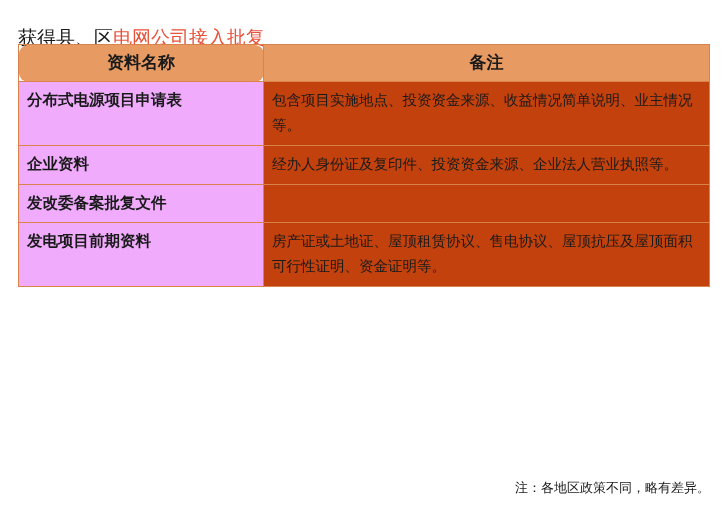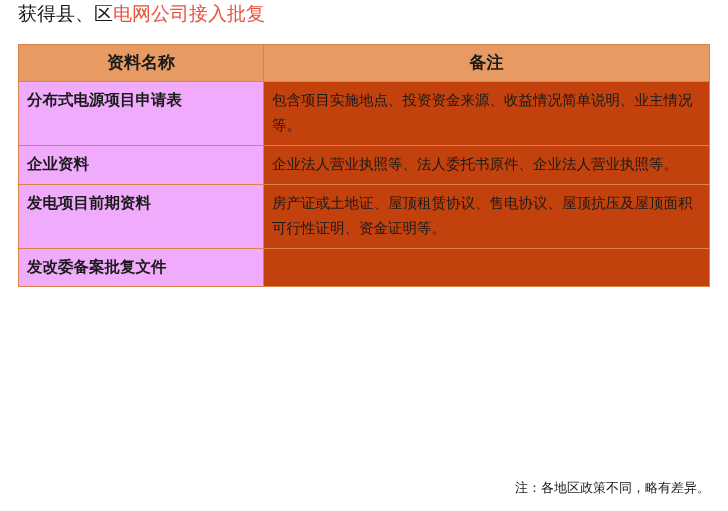--- a/index.html
+++ b/index.html
@@ -15,21 +15,21 @@
   }
   .page {
     position: relative;
     width: 728px;
     height: 511px;
     box-sizing: border-box;
   }
   .title {
     position: absolute;
     left: 18px;
-    top: 0;
+    top: 24px;
     font-size: 19px;
     line-height: 26px;
     color: #1a1a1a;
     white-space: nowrap;
   }
   .title .hl {
     color: #e8513a;
   }
   table.matrix {
     position: absolute;
@@ -47,21 +47,21 @@
   thead th {
     background: #e8A06a;
     background: #e79b63;
     text-align: center;
     font-size: 17px;
     font-weight: bold;
     color: #1a1a1a;
     padding: 5px 4px 6px 4px;
     vertical-align: middle;
   }
-  th.col-name { width: 228px; }
+  th.col-name { width: 228px; border-radius: 9px; }
   th.col-note { width: auto; text-align: center; }
   td.cell-name {
     background: #f0abfc;
     font-size: 15.5px;
     font-weight: bold;
     line-height: 24px;
     color: #1a1a1a;
   }
   td.cell-note {
     background: #c2410c;
@@ -93,28 +93,28 @@
         <th class="col-note">备注</th>
       </tr>
     </thead>
     <tbody>
       <tr>
         <td class="cell-name">分布式电源项目申请表</td>
         <td class="cell-note">包含项目实施地点、投资资金来源、收益情况简单说明、业主情况等。</td>
       </tr>
       <tr>
         <td class="cell-name">企业资料</td>
-        <td class="cell-note">企业法人营业执照等、法人委托书原件、企业法人营业执照等。</td>
+        <td class="cell-note">经办人身份证及复印件、投资资金来源、企业法人营业执照等。</td>
+      </tr>
+      <tr>
+        <td class="cell-name">发改委备案批复文件</td>
+        <td class="cell-note"></td>
       </tr>
       <tr>
         <td class="cell-name">发电项目前期资料</td>
         <td class="cell-note">房产证或土地证、屋顶租赁协议、售电协议、屋顶抗压及屋顶面积可行性证明、资金证明等。</td>
-      </tr>
-      <tr>
-        <td class="cell-name">发改委备案批复文件</td>
-        <td class="cell-note"></td>
       </tr>
     </tbody>
   </table>
 
   <div class="footnote">注：各地区政策不同，略有差异。</div>
 
 </div>
 
 </body></html>

